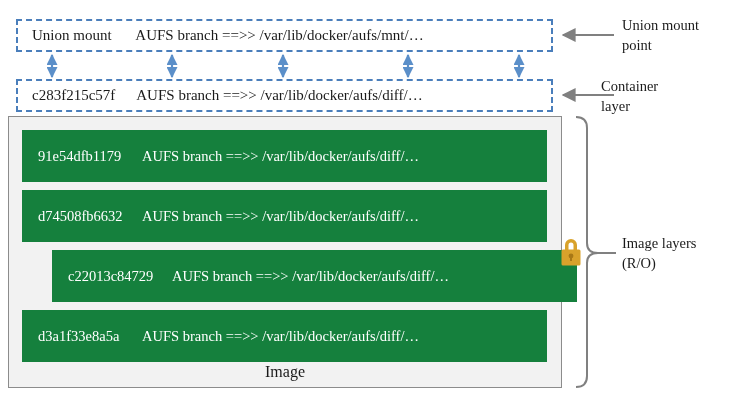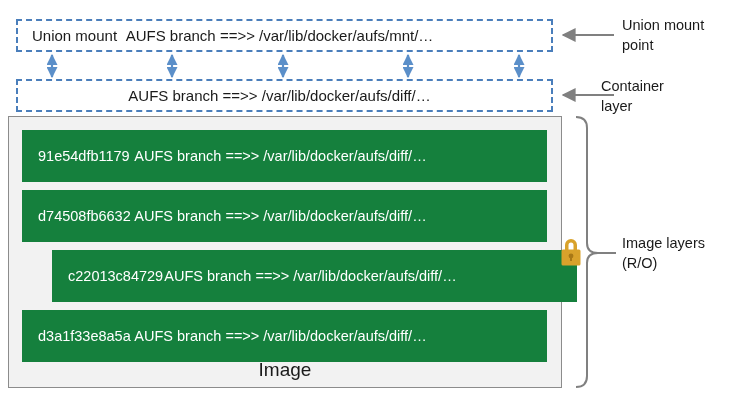--- a/index.html
+++ b/index.html
@@ -3,21 +3,21 @@
 <meta charset="utf-8">
 <style>
   html,body{margin:0;padding:0;}
   body{
     width:732px;height:403px;
     background:#ffffff;
     font-family:"Liberation Sans", sans-serif;
     overflow:hidden;
     position:relative;
   }
-  #stage{position:absolute;left:0;top:0;width:732px;height:403px;}
+  #stage{position:absolute;left:0;top:0;width:732px;height:403px;font-family:Liberation Serif, serif;}
 
   
   .dashed-box{
     position:absolute;
     box-sizing:border-box;
     border:2px dashed #4a7ebb;
     background:#ffffff;
     display:flex;
     align-items:center;
   }
@@ -76,21 +76,21 @@
   }
   #layer-0{top:13px;}
   #layer-1{top:73px;}
   #layer-2{top:133px;margin-left:30px;}
   #layer-3{top:193px;}
 
   #image-caption{
     position:absolute;
     left:0;right:0;bottom:6px;
     text-align:center;
-    font-size:19px;
+    font-size:16px;
     color:#1a1a1a;
   }
 
   
   #lock-icon{
     position:absolute;
     left:556px;top:234px;
     width:30px;height:38px;
   }
 
@@ -113,20 +113,21 @@
 <body>
 
 <div id="stage">
 
   <div class="dashed-box" id="union-mount-box">
     <span class="id-label">Union mount</span>
     <span class="branch-label">AUFS branch ==&gt;&gt; /var/lib/docker/aufs/mnt/…</span>
   </div>
 
   <div class="dashed-box" id="container-layer-box">
+    <span class="id-label">c283f215c57f</span>
     <span class="branch-label">AUFS branch ==&gt;&gt; /var/lib/docker/aufs/diff/…</span>
   </div>
 
   <div id="image-container">
 
     <div class="layer-box" id="layer-0">
       <span class="id-label">91e54dfb1179</span>
       <span class="branch-label">AUFS branch ==&gt;&gt; /var/lib/docker/aufs/diff/…</span>
     </div>
 

